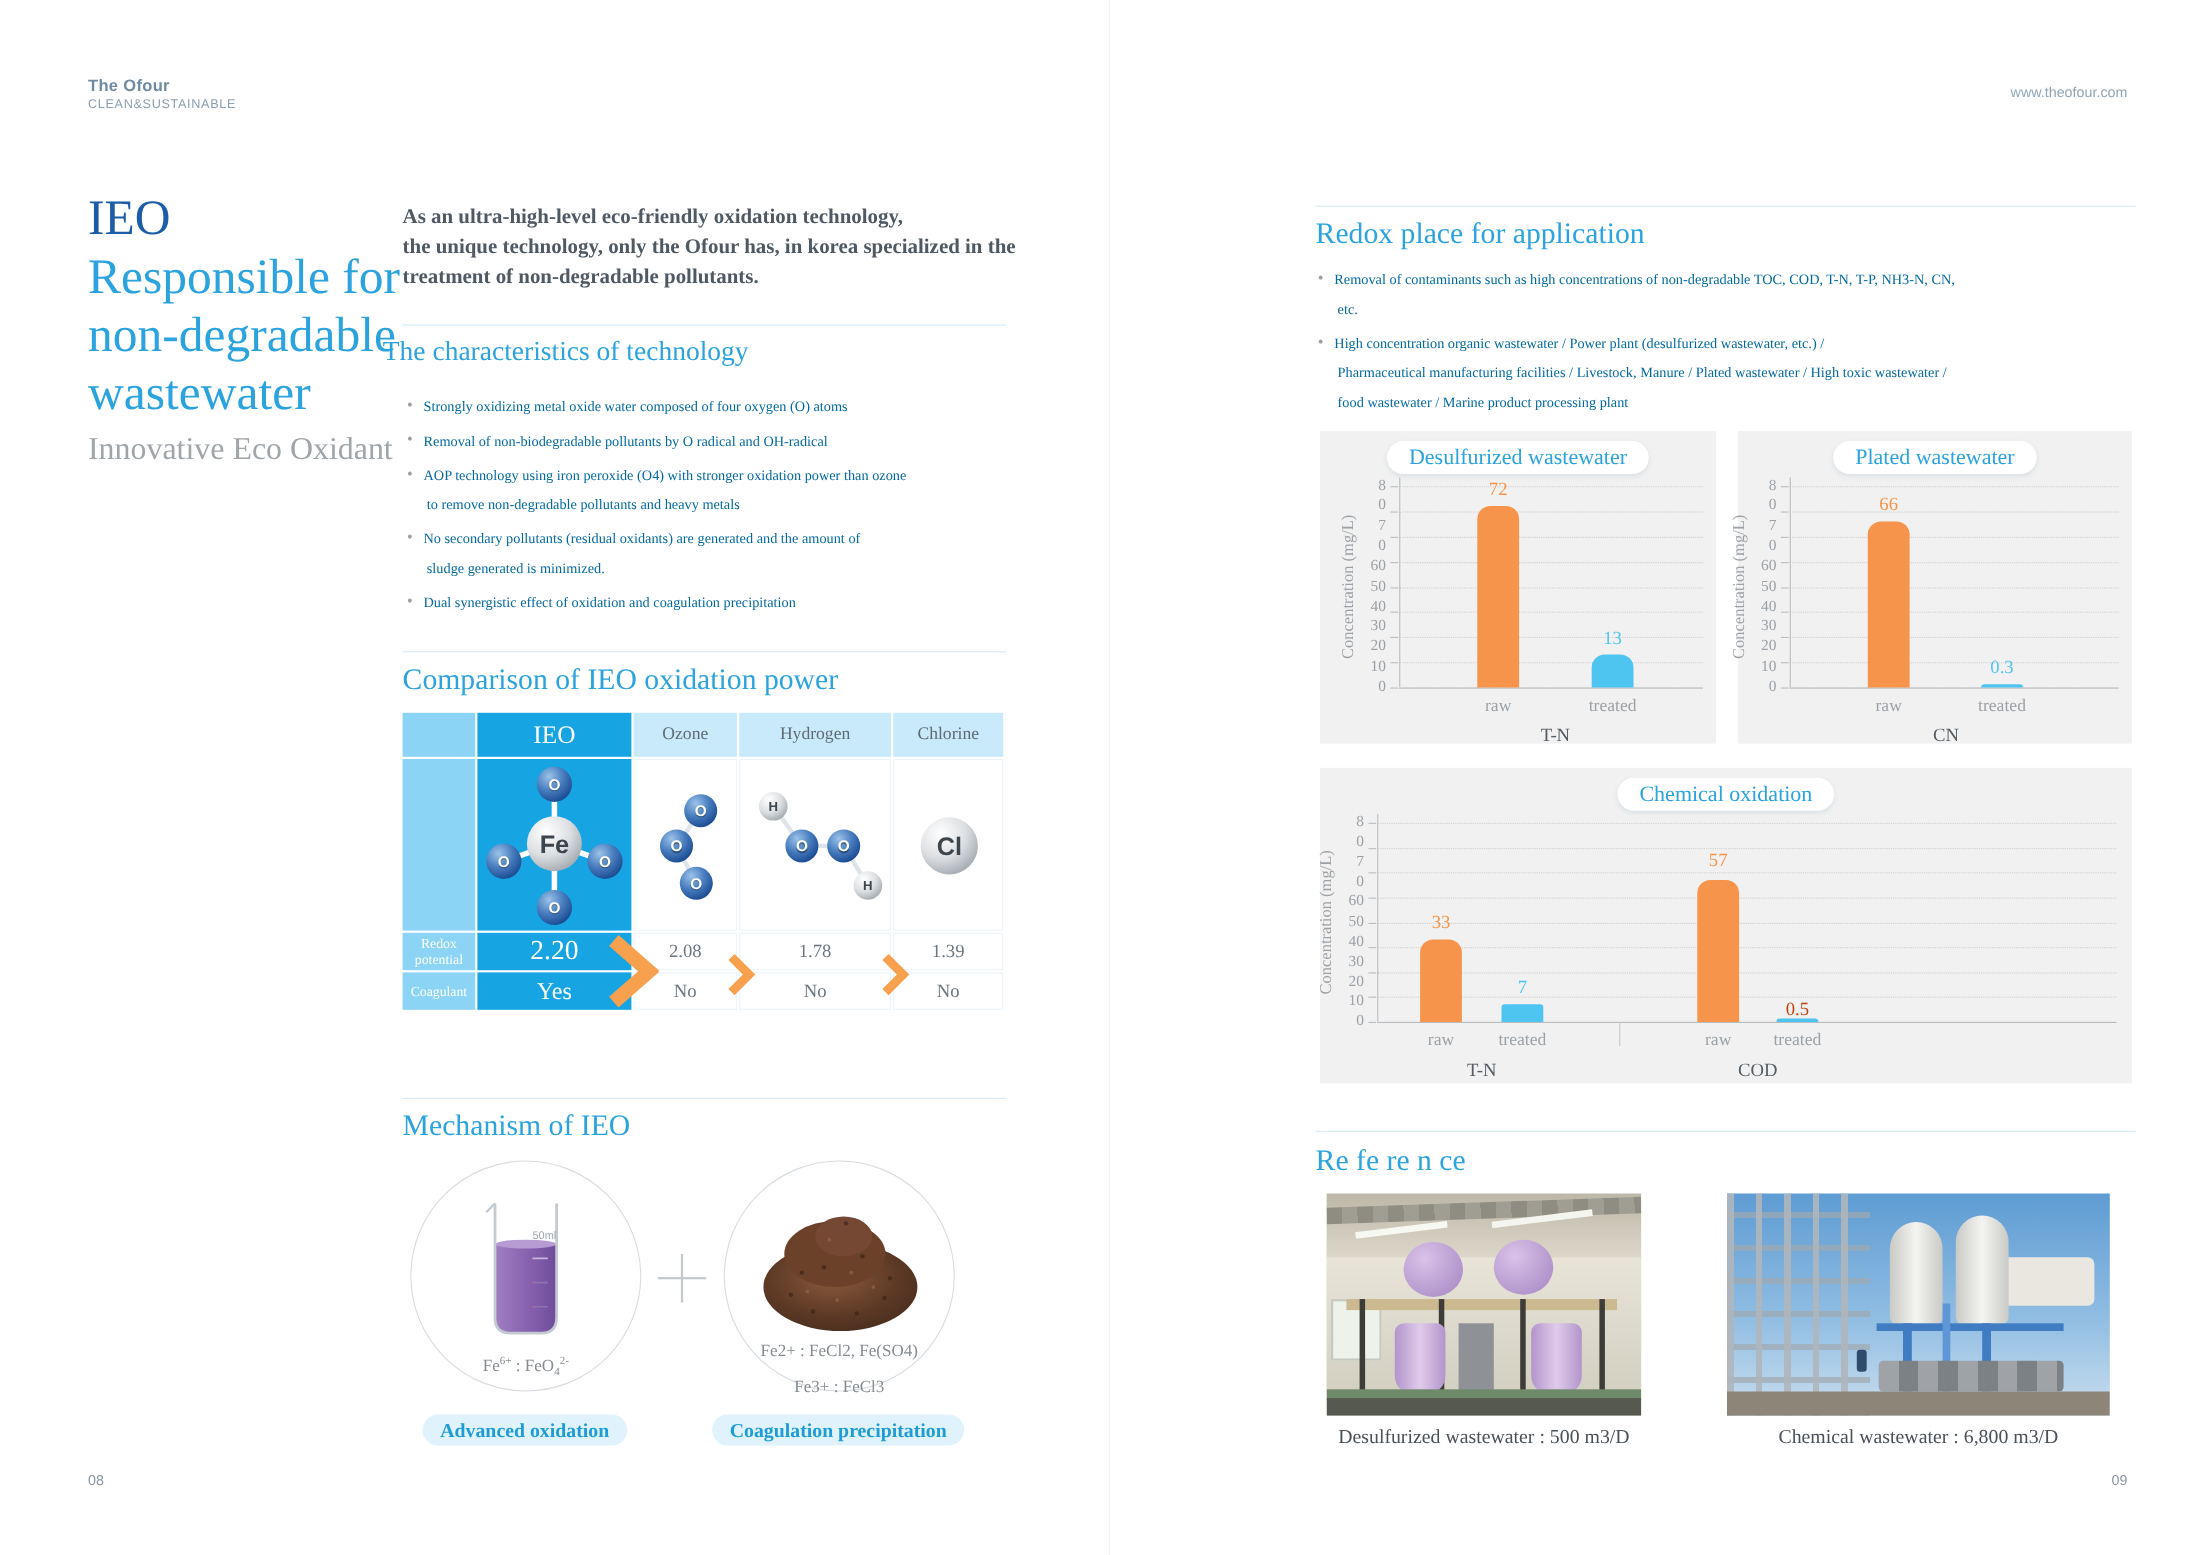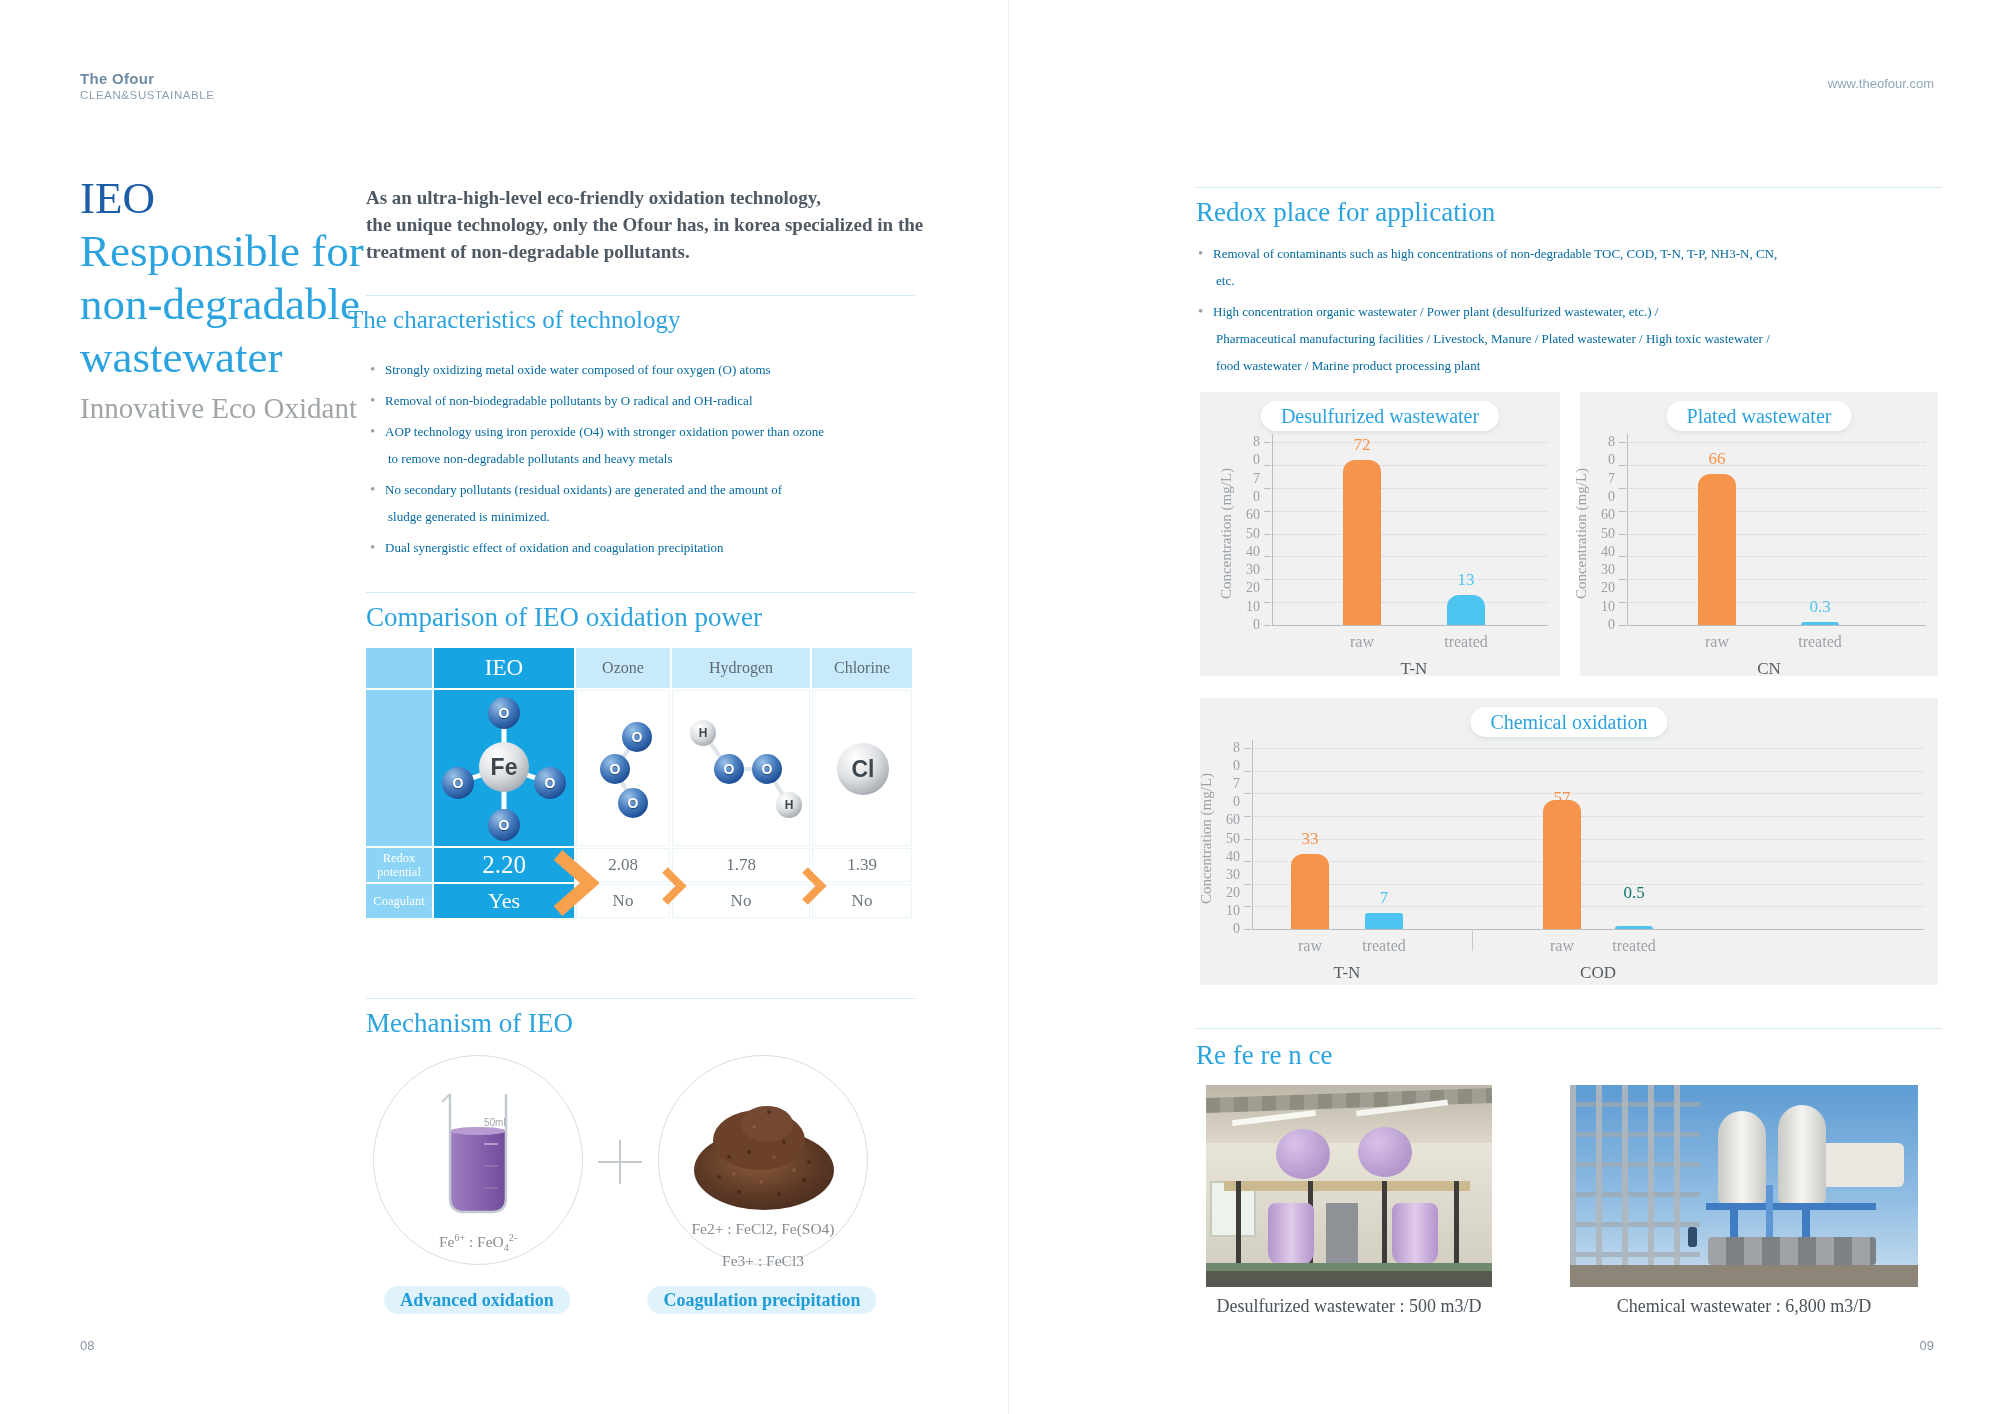--- a/index.html
+++ b/index.html
@@ -445,24 +445,24 @@
         <div class="axis" style="left: 52px; top: 42px; width: 1px; height: 189px;"></div>
         <div class="axis" style="left: 52px; top: 231px; width: 672px; height: 1px;"></div>
         <div class="bar" style="left: 91px; top: 156.338px; width: 38px; height: 74.6625px; background: rgb(245, 148, 74); border-radius: 12px 12px 0px 0px;"></div>
         <div class="bar-val" style="left: 80px; top: 131.338px; color: rgb(245, 148, 74);">33</div>
         <div class="cat-lab" style="left: 70px; top: 239px;">raw</div>
         <div class="bar" style="left: 165px; top: 215.162px; width: 38px; height: 15.8375px; background: rgb(78, 196, 240); border-radius: 3px 3px 0px 0px;"></div>
         <div class="bar-val" style="left: 154px; top: 190.162px; color: rgb(78, 196, 240);">7</div>
         <div class="cat-lab" style="left: 144px; top: 239px;">treated</div>
         <div class="grp-lab" style="left: 102px; top: 265px;">T-N</div>
         <div class="bar" style="left: 343px; top: 102.037px; width: 38px; height: 128.963px; background: rgb(245, 148, 74); border-radius: 12px 12px 0px 0px;"></div>
-        <div class="bar-val" style="left: 332px; top: 90px; color: rgb(245, 148, 74);">57</div>
+        <div class="bar-val" style="left: 332px; top: 74px; color: rgb(245, 148, 74);">57</div>
         <div class="cat-lab" style="left: 322px; top: 239px;">raw</div>
         <div class="bar" style="left: 415px; top: 227.5px; width: 38px; height: 3.5px; background: rgb(78, 196, 240); border-radius: 3px 3px 0px 0px;"></div>
-        <div class="bar-val" style="left: 404px; top: 185px; color: #0f766e;">0.5</div>
+        <div class="bar-val" style="left: 404px; top: 210px; color: #c2410c;">0.5</div>
         <div class="cat-lab" style="left: 394px; top: 239px;">treated</div>
         <div class="grp-lab" style="left: 353px; top: 265px;">COD</div>
         <div class="catsep" style="left: 272px; top: 231px; height: 22px;"></div>
       </div>
     </div>
 
   <div class="abs rule" style="left:1196px;top:1028px;width:746px;"></div>
   <div class="abs sec-h" style="left:1196px;top:1040px;">Re fe re n ce</div>
 
   <div class="photo" style="left:1206px;top:1085px;width:286px;height:202px;background:#DCD6C8;">

